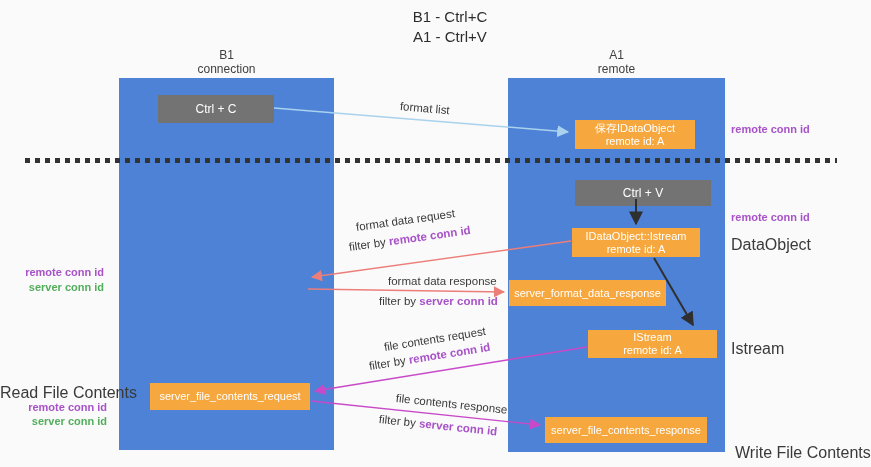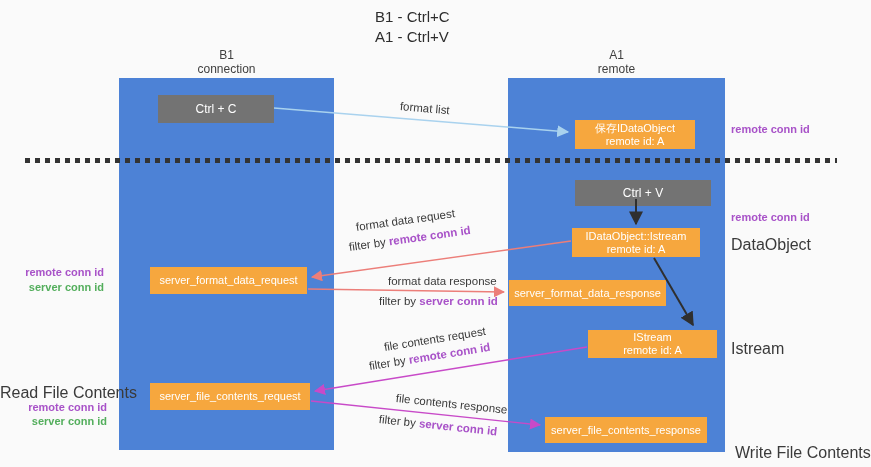--- a/index.html
+++ b/index.html
@@ -4,21 +4,21 @@
 <style>
   html,body{margin:0;padding:0;background:#fafafa;}
   #canvas{
     position:relative;width:871px;height:467px;overflow:hidden;
     background:#fafafa;
     font-family:"Liberation Sans","DejaVu Sans",sans-serif;
     color:#333;
   }
   .abs{position:absolute;}
   .title{
-    left:375px;top:7px;width:150px;
+    left:375px;top:7px;width:150px;text-align:center;
     font-size:15px;line-height:20px;color:#2d2d2d;
   }
   .col-header{
     top:48px;text-align:center;font-size:12px;line-height:14px;color:#3f3f3f;
   }
   .col-rect{background:#4d82d6;z-index:1;}
   .dashed-line{
     left:25px;top:158px;width:812px;height:5px;z-index:2;
     background:repeating-linear-gradient(90deg,#333 0 5px,transparent 5px 10px);
   }
@@ -72,23 +72,20 @@
 
   <div class="abs node green" style="left:575px;top:180px;width:136px;height:26px;">
     <div>Ctrl + V</div>
   </div>
 
   <div class="abs node orange" style="left:572px;top:228px;width:128px;height:29px;">
     <div>IDataObject::Istream</div>
     <div>remote id: A</div>
   </div>
 
-  <div class="abs node orange" style="left:150px;top:267px;width:157px;height:27px;">
-    <div>server_format_data_request</div>
-  </div>
 
   <div class="abs node orange" style="left:509px;top:280px;width:157px;height:26px;">
     <div>server_format_data_response</div>
   </div>
 
   <div class="abs node orange" style="left:588px;top:330px;width:129px;height:28px;">
     <div>IStream</div>
     <div>remote id: A</div>
   </div>
 

